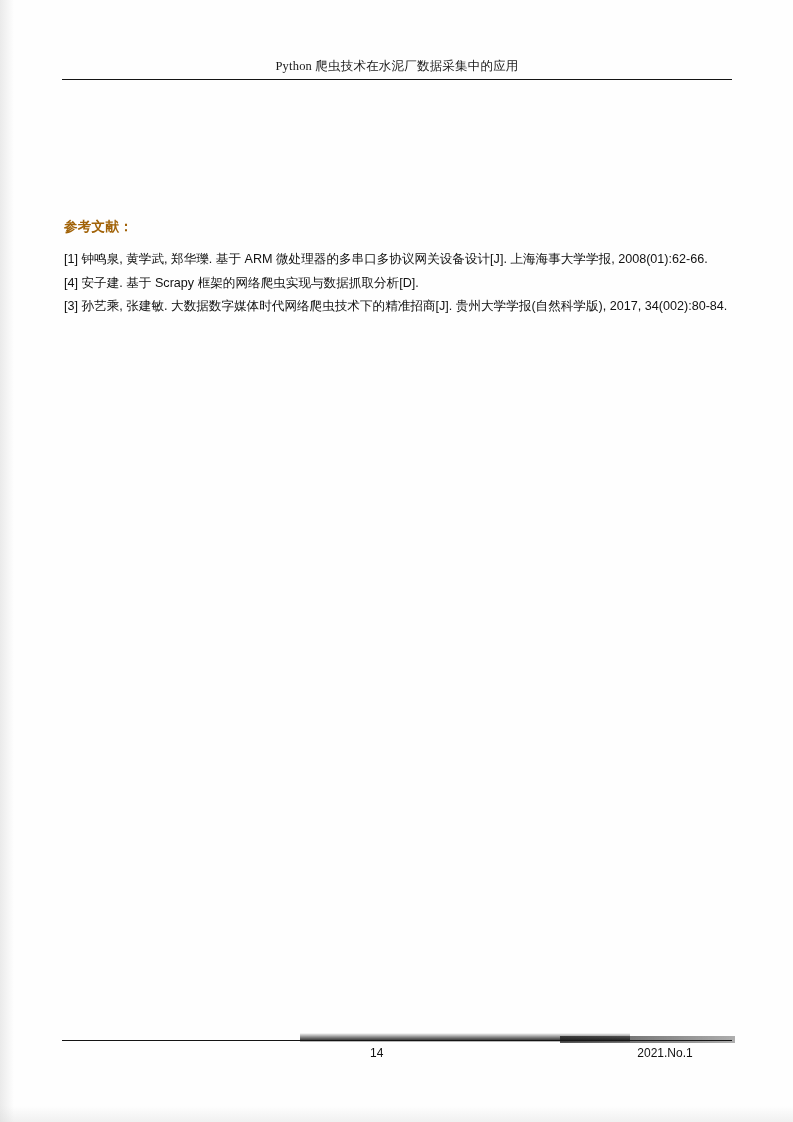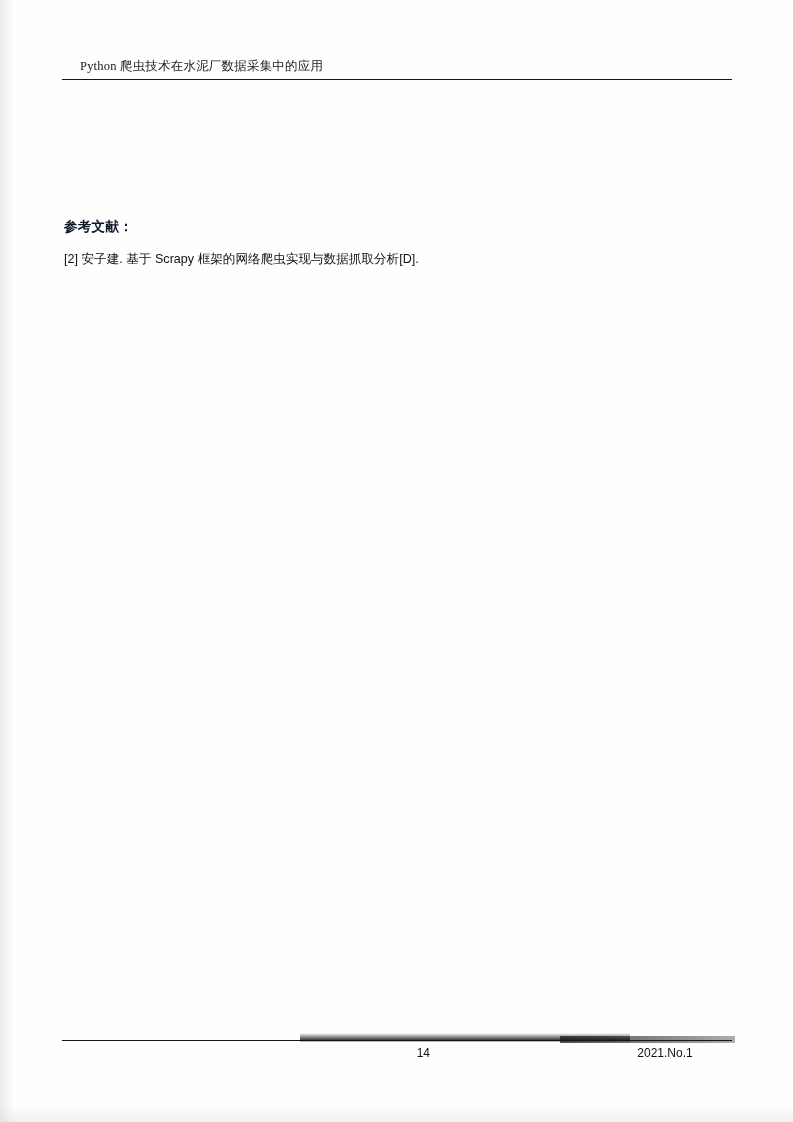--- a/index.html
+++ b/index.html
@@ -18,23 +18,24 @@
     position: absolute;
     left: 0; top: 0;
     width: 793px;
     height: 1122px;
     background: #fefefe;
     overflow: hidden;
   }
   
   .header {
     position: absolute;
-    left: 80px;
+    left: 62px;
     top: 58px;
     width: 670px;
+    text-align: center;
   }
   .header-title {
     font-family: "Liberation Serif", serif;
     font-size: 12.5px;
     color: #1a1a1a;
     letter-spacing: 0.2px;
     white-space: nowrap;
   }
   .header-rule {
     position: absolute;
@@ -57,21 +58,21 @@
     text-align: justify;
     text-justify: inter-ideograph;
   }
   
   .ref-heading {
     position: absolute;
     left: 64px;
     top: 218px;
     font-size: 13.5px;
     font-weight: bold;
-    color: #0f172a;
+    color: #a16207;
     letter-spacing: 0.3px;
   }
   .ref-list {
     position: absolute;
     left: 64px;
     top: 248px;
     width: 668px;
   }
   .ref-item {
     font-size: 12.6px;
@@ -106,21 +107,21 @@
     width: 175px;
     height: 7px;
     background: linear-gradient(to right, rgba(25,25,25,0.75), rgba(25,25,25,0.35));
     filter: blur(0.7px);
   }
   .footer-page {
     position: absolute;
     left: 370px;
     top: 1046px;
     width: 60px;
-    text-align: right;
+    text-align: left;
     font-size: 12px;
     color: #111111;
   }
   .footer-issue {
     position: absolute;
     left: 600px;
     top: 1046px;
     width: 130px;
     text-align: center;
     font-size: 12px;
@@ -149,21 +150,23 @@
 
   <div class="header">
     <div class="header-title">Python 爬虫技术在水泥厂数据采集中的应用</div>
   </div>
   <div class="header-rule"></div>
 
 
   <div class="ref-heading">参考文献：</div>
 
   <div class="ref-list">
-    <div class="ref-item">[2] 安子建. 基于 Scrapy 框架的网络爬虫实现与数据抓取分析[D].</div>
+    <div class="ref-item">[1] 钟鸣泉, 黄学武, 郑华瓅. 基于 ARM 微处理器的多串口多协议网关设备设计[J]. 上海海事大学学报, 2008(01):62-66.</div>
+    <div class="ref-item">[4] 安子建. 基于 Scrapy 框架的网络爬虫实现与数据抓取分析[D].</div>
+    <div class="ref-item">[3] 孙艺乘, 张建敏. 大数据数字媒体时代网络爬虫技术下的精准招商[J]. 贵州大学学报(自然科学版), 2017, 34(002):80-84.</div>
   </div>
 
   <div class="footer-rule"></div>
   <div class="footer-smudge"></div>
   <div class="footer-smudge2"></div>
   <div class="footer-page">14</div>
   <div class="footer-issue">2021.No.1</div>
 
   <div class="scan-edge-bottom"></div>
 </div>

